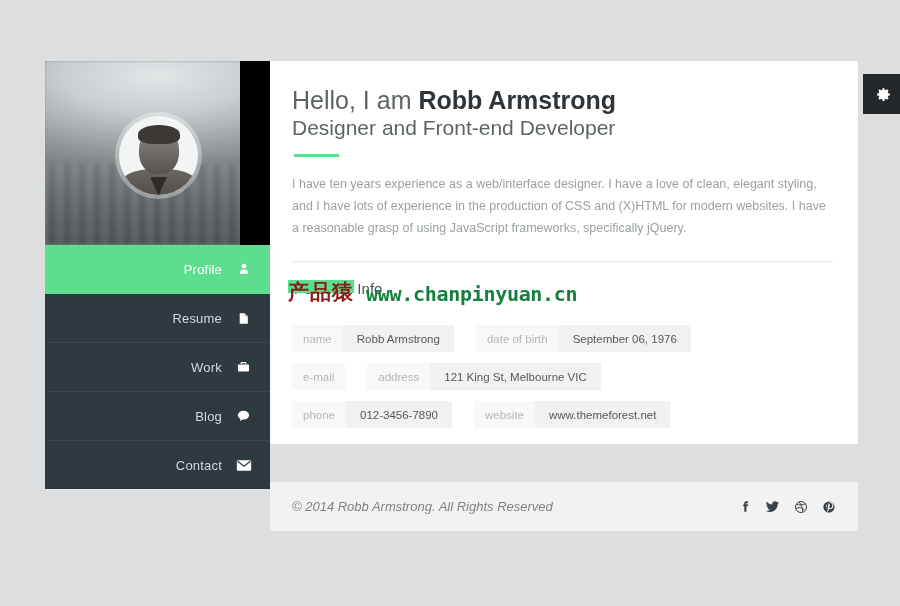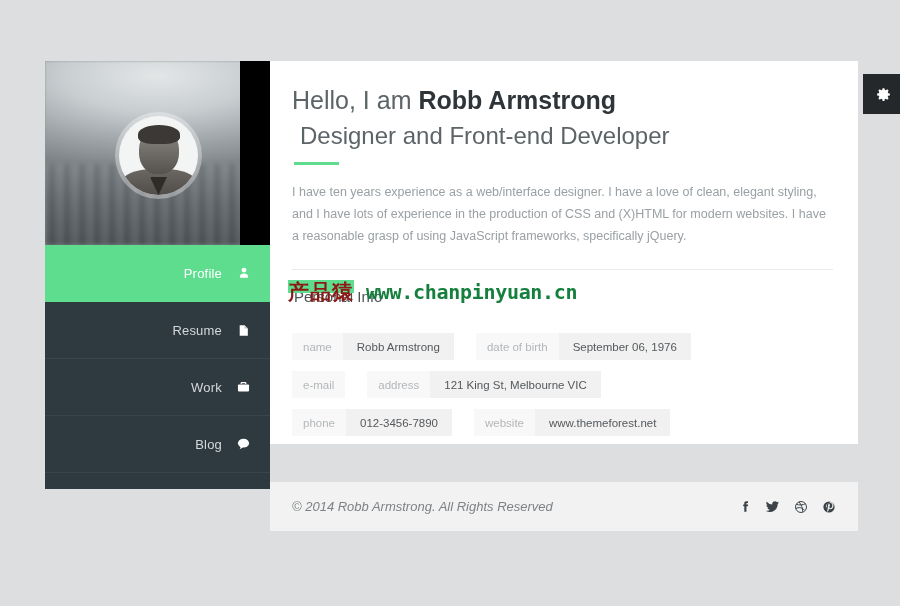--- a/index.html
+++ b/index.html
@@ -121,21 +121,21 @@
     bottom: 0;
     transform: translateX(-50%);
     width: 17px;
     height: 18px;
     background: #2e2b29;
     clip-path: polygon(50% 100%, 0 0, 100% 0);
   }
 
   .nav-list { list-style: none; margin: 0; padding: 0; }
   .nav-item {
-    height: 57px;
+    height: 49px;
     display: flex;
     align-items: center;
     justify-content: flex-end;
     padding-right: 18px;
     box-sizing: border-box;
     border-bottom: 1px solid #3a454b;
     cursor: pointer;
     color: #d3d8da;
     font-size: 13px;
   }
@@ -168,23 +168,23 @@
   .greeting {
     font-size: 25px;
     color: #5d6468;
     font-weight: normal;
     margin: 0;
     line-height: 27px;
     white-space: nowrap;
   }
   .greeting b { color: #2f3438; font-weight: bold; }
   .subtitle {
-    font-size: 24px;
+    font-size: 21px;
     color: #5d6468;
-    margin: 8px;
+    margin: 0;
     line-height: 27px;
   }
   .green-rule {
     width: 45px;
     height: 3px;
     background: #5fdd8f;
     margin: 13px 0 0 2px;
   }
   .bio {
     margin: 16px 0 0 0;
@@ -206,21 +206,21 @@
     font-weight: normal;
   }
 
   
   .watermark {
     position: absolute;
     left: 288px;
     top: 278px;
     z-index: 40;
     display: flex;
-    align-items: center;
+    align-items: flex-end;
     pointer-events: none;
     font-weight: bold;
   }
   .wm-cn {
     font-size: 21px;
     color: #8b1a15;
     letter-spacing: 1px;
     background: linear-gradient(180deg, rgba(95,221,143,0) 0%, rgba(95,221,143,0) 6%, #5fdd8f 6%, #5fdd8f 52%, rgba(95,221,143,0) 52%);
     font-family: "DejaVu Sans", sans-serif;
   }

